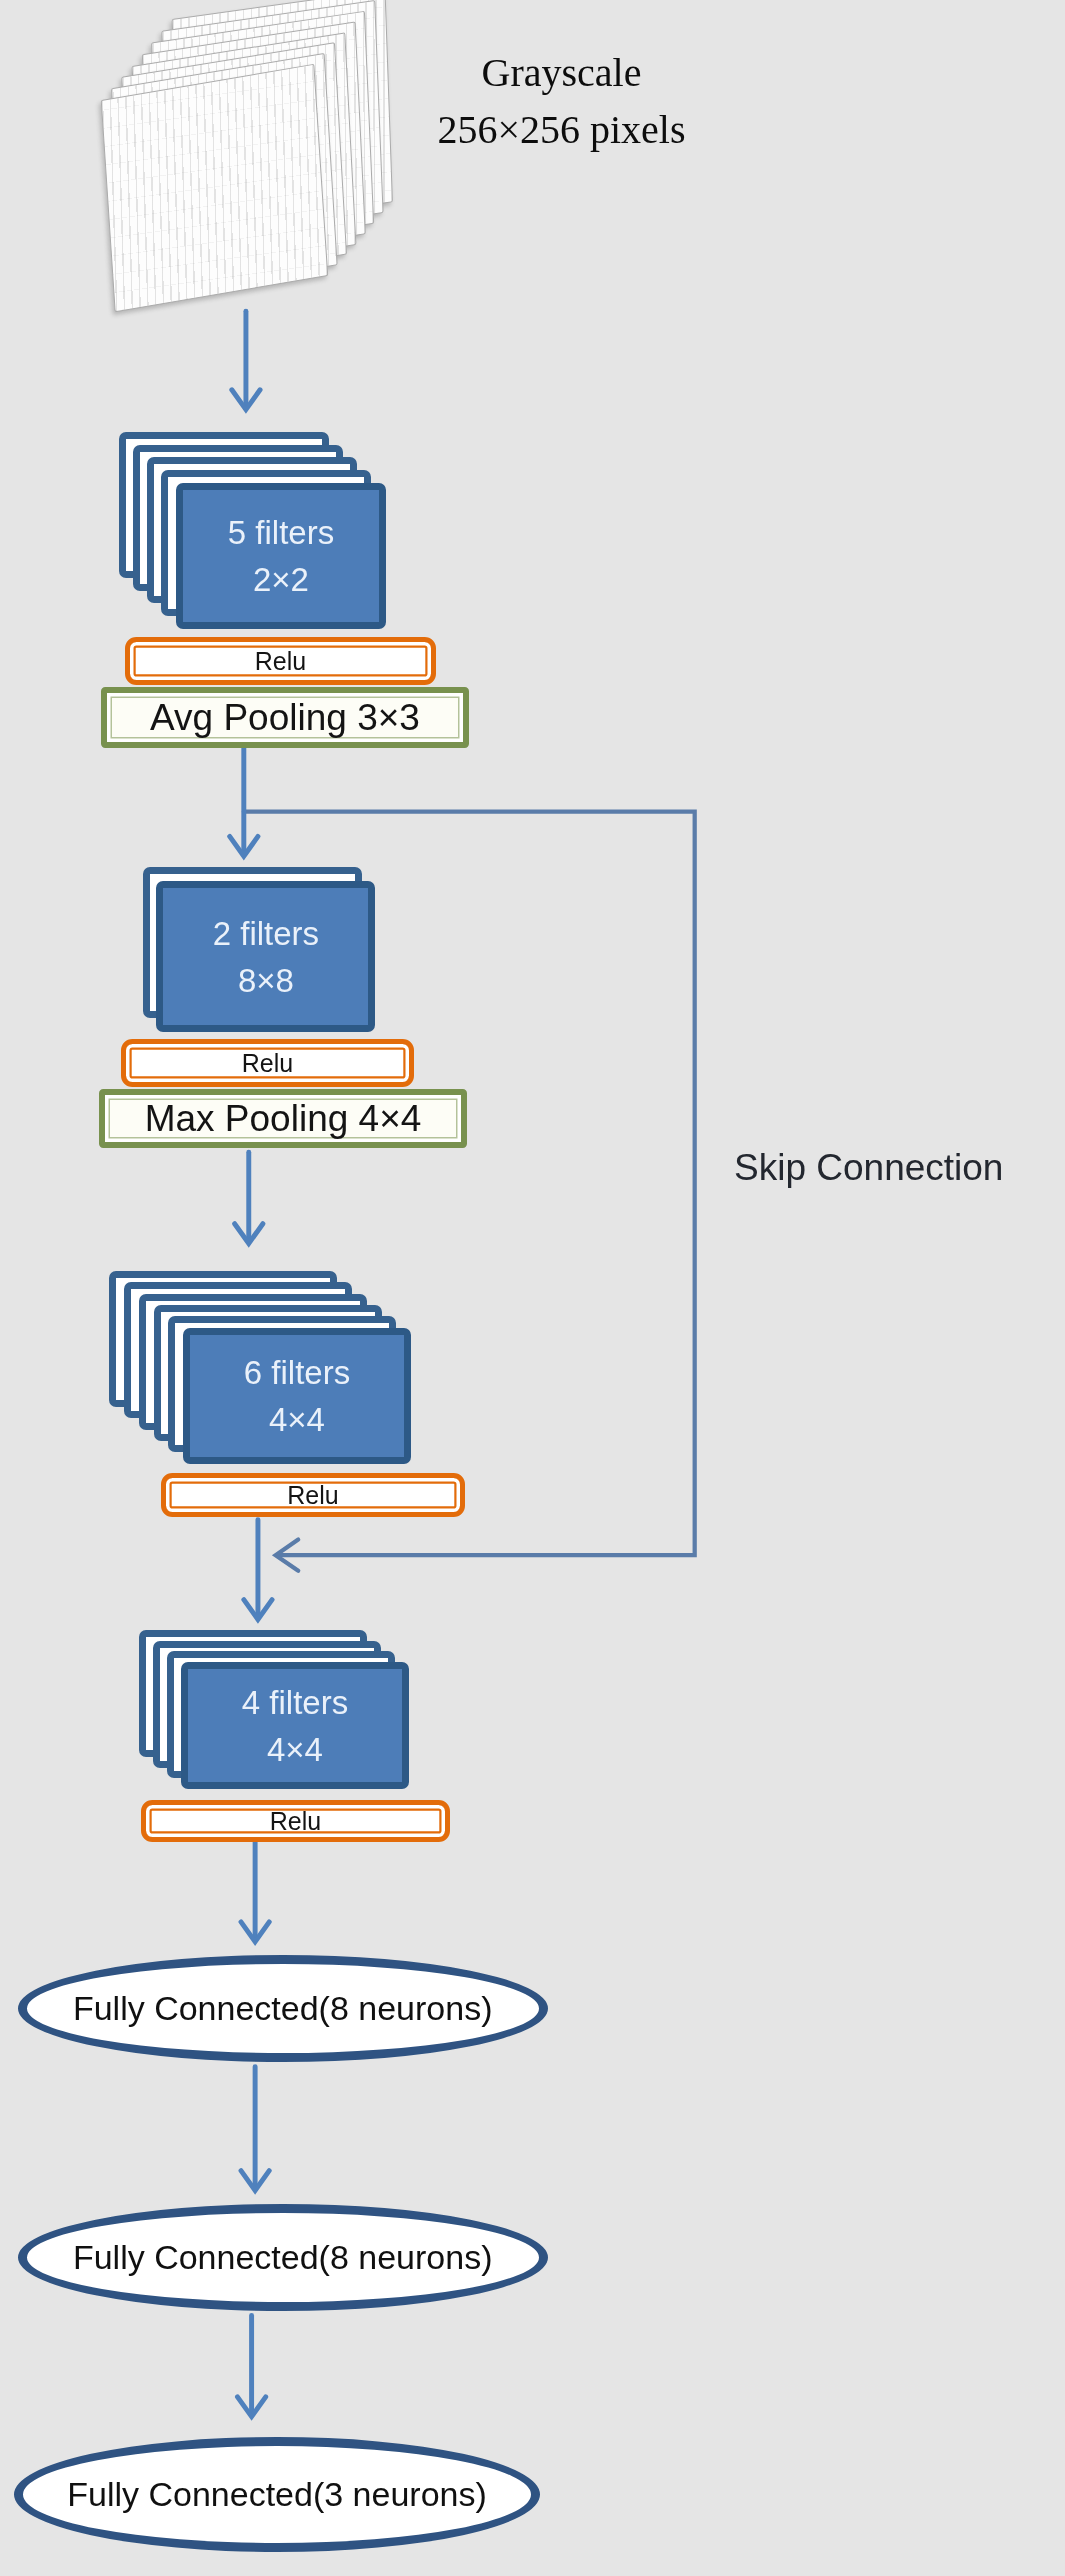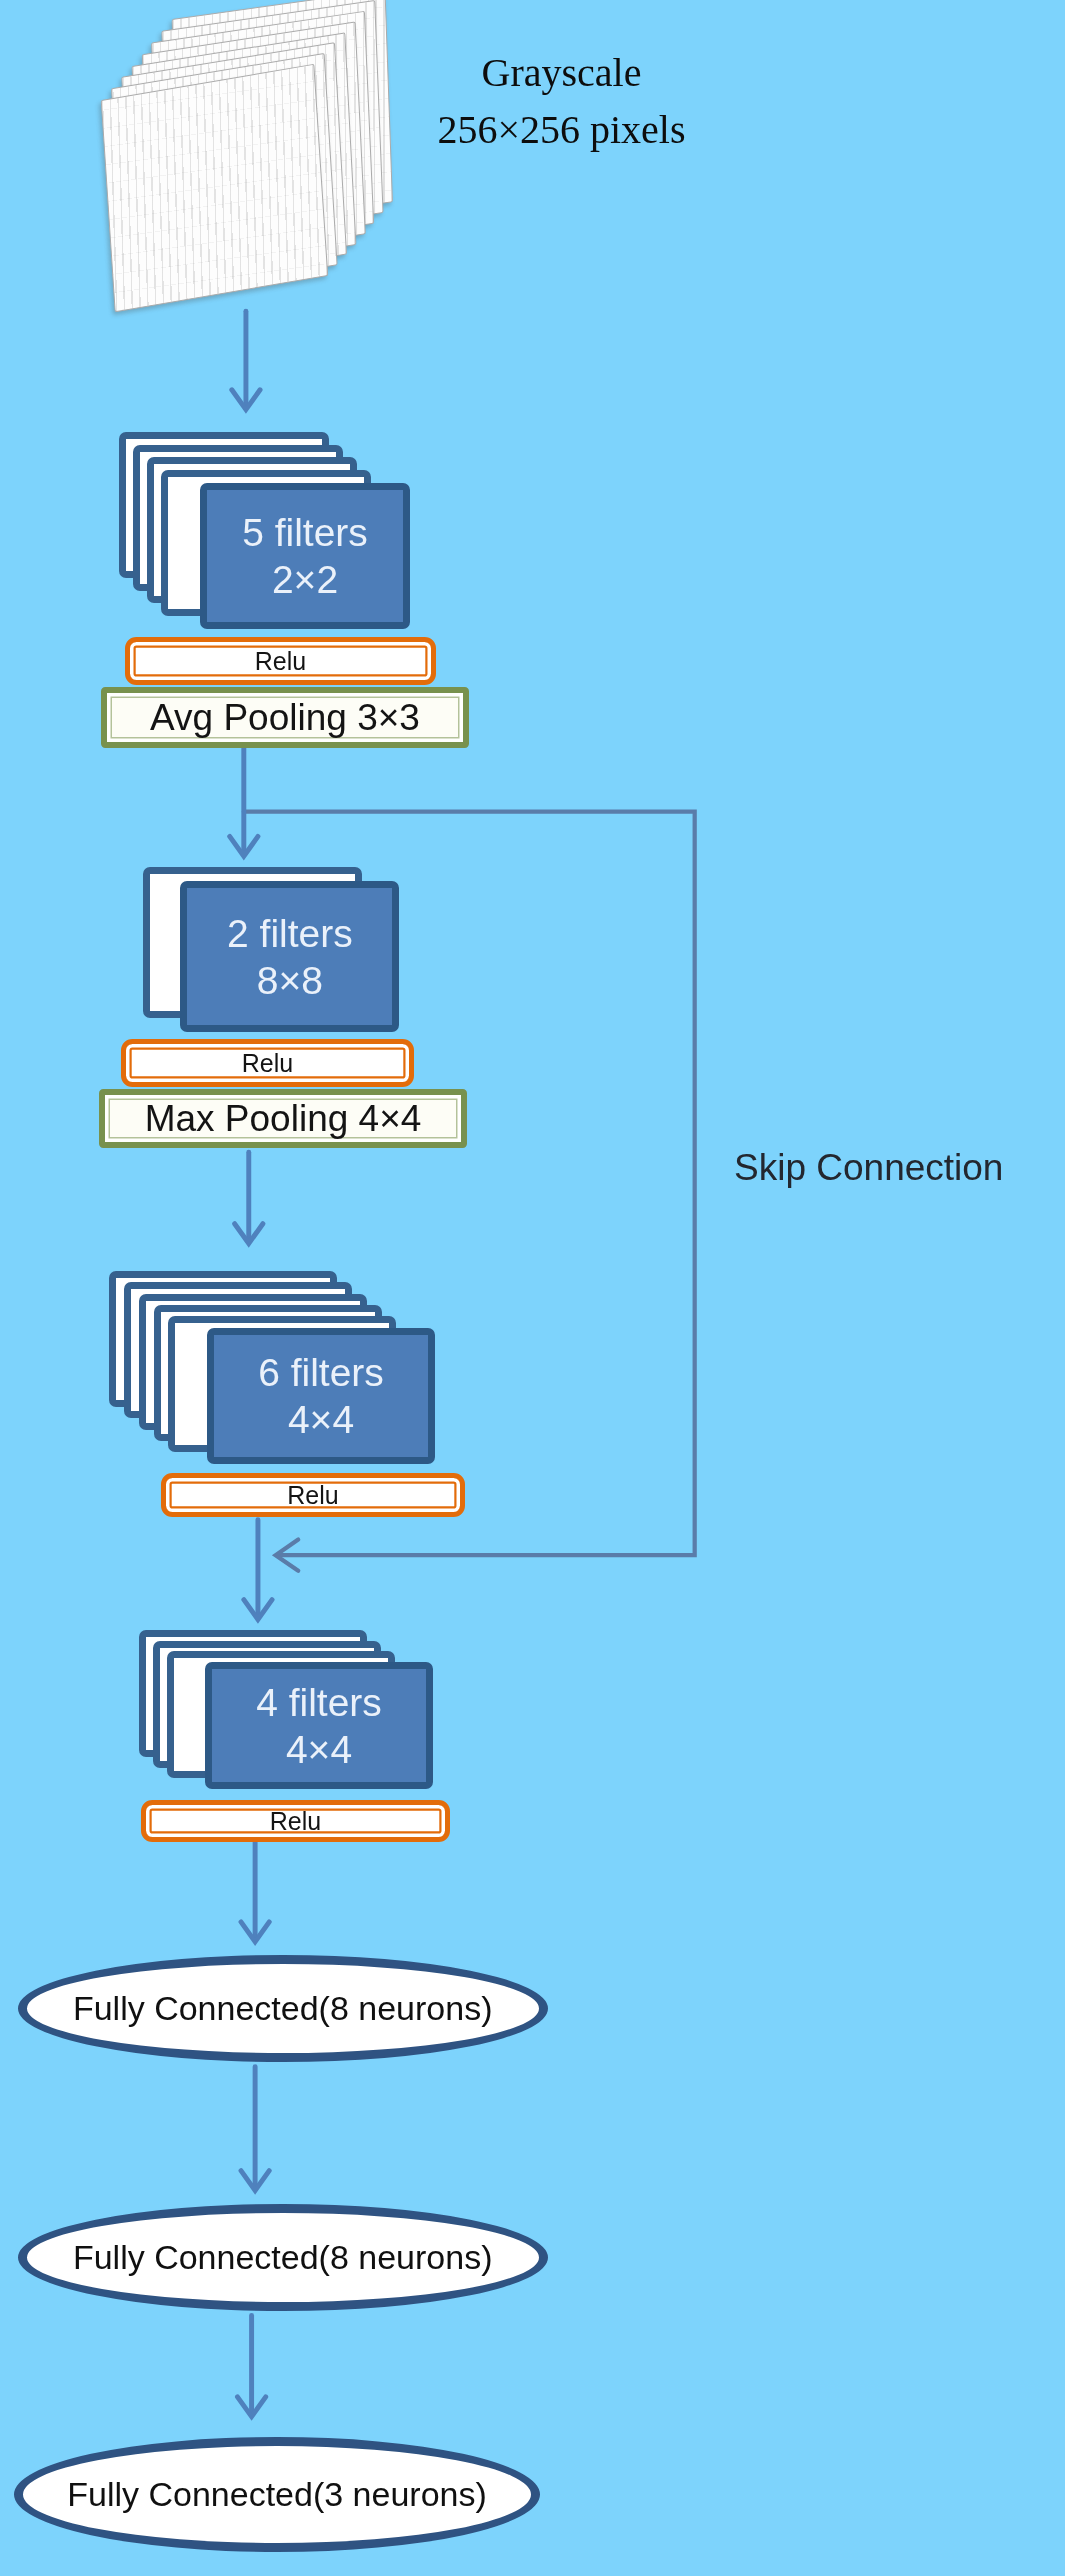--- a/index.html
+++ b/index.html
@@ -1,16 +1,16 @@
 <!DOCTYPE html>
 <html style="--node_fill: #4d7db8; --node_border: #2d5986; --stack_border: #36618e; --node_text: #eaf1fa; --relu_border: #e36c0a; --pool_border: #78914e; --arrow: #4f81bd; --skip_line: #5a7ca9; --ellipse_border: #2f5382;font-size:11.3px"><head>
 <meta charset="utf-8">
 <style>
   html,body{margin:0;padding:0;background:#fff;}
-  .canvas{position:relative;width:1065px;height:2576px;background:#7dd3fc;overflow:hidden;
+  .canvas{position:relative;width:1065px;height:2576px;background:#e5e5e5;overflow:hidden;
           font-family:"Liberation Sans",sans-serif;}
   .connectors{position:absolute;left:0;top:0;width:1065px;height:2576px;}
 
   
   .input-stack{position:absolute;left:107px;top:7px;width:297px;height:297px;transform:skewY(-6deg) rotate(-1deg);}
   .strip-page{position:absolute;width:212px;height:212px;background:
       repeating-linear-gradient(92deg, rgba(90,90,90,.16) 0 1.4px, transparent 1.4px 7.8px),
       repeating-linear-gradient(2deg, rgba(120,120,120,.08) 0 0.7px, transparent 0.7px 18.4px),
       #fdfdfd;
       border:0.7px solid #ababab;border-radius:2.1px;
@@ -18,21 +18,21 @@
 
   .caption{position:absolute;left:385px;top:44px;width:353px;text-align:center;color:#0d0d0d;
            font-family:"Liberation Serif",serif;font-size:40px;line-height:57px;}
 
   
   .filter-stack{position:absolute;}
   .sq{position:absolute;border:7px solid var(--stack_border);background:#fff;border-radius:7px;box-sizing:border-box;}
   .front-sq{position:absolute;border:7px solid var(--node_border);background:var(--node_fill);
             border-radius:7px;box-sizing:border-box;display:flex;flex-direction:column;
             align-items:center;justify-content:center;color:var(--node_text);
-            font-size:39px;line-height:47px;text-align:center;margin-left:24px;}
+            font-size:33px;line-height:47px;text-align:center;}
   .stack0{left:119px;top:432px;width:270px;height:199px;}
   .stack0 .front-sq{left:57px;top:51px;width:210px;height:146px;}
   .stack1{left:143px;top:867px;width:235px;height:168px;}
   .stack1 .front-sq{left:13.4px;top:14px;width:219px;height:151px;}
   .stack2{left:109px;top:1271px;width:305px;height:196px;}
   .stack2 .front-sq{left:74px;top:57px;width:228px;height:136px;}
   .stack3{left:139px;top:1630px;width:273px;height:162px;padding-left:8px;}
   .stack3 .front-sq{left:42px;top:32px;width:228px;height:127px;}
 
   

